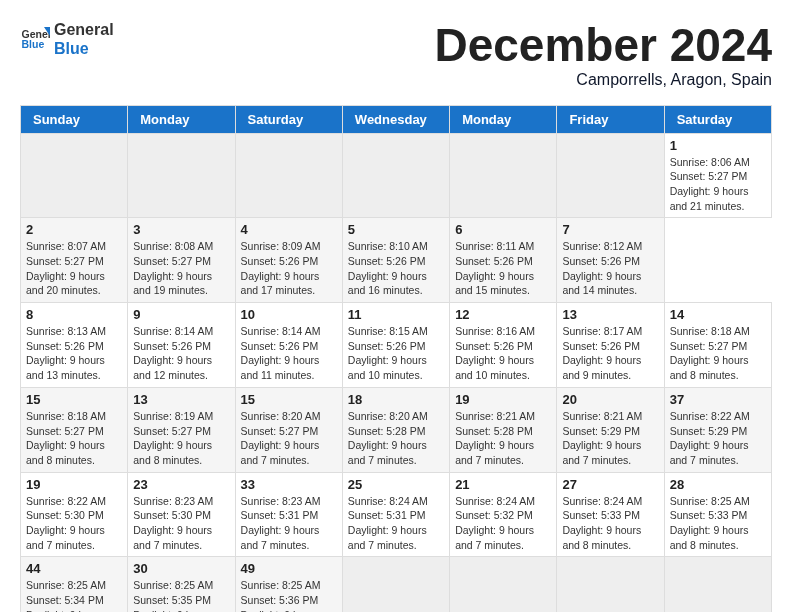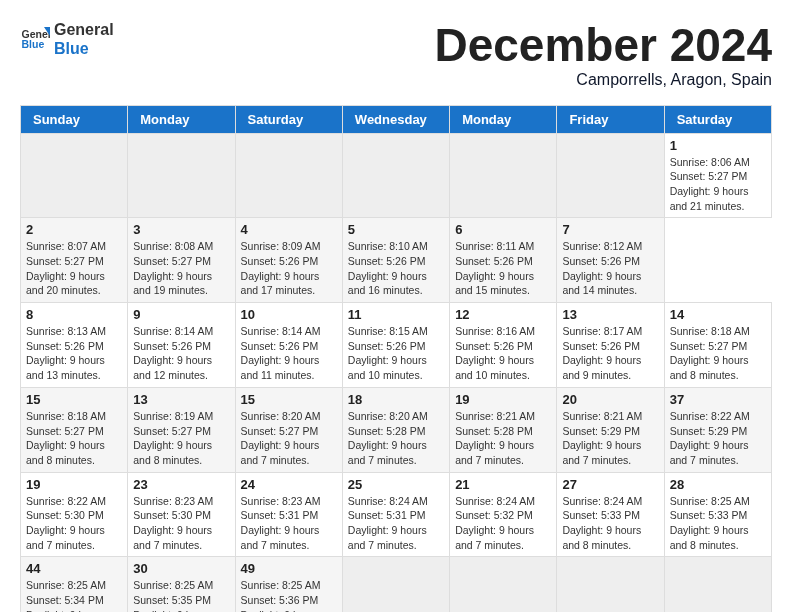--- a/index.html
+++ b/index.html
@@ -214,21 +214,21 @@
       <tr>
         <td>
           <span class="day-num">19</span>
           <div class="cell-content">Sunrise: 8:22 AM<br>Sunset: 5:30 PM<br>Daylight: 9 hours and 7 minutes.</div>
         </td>
         <td>
           <span class="day-num">23</span>
           <div class="cell-content">Sunrise: 8:23 AM<br>Sunset: 5:30 PM<br>Daylight: 9 hours and 7 minutes.</div>
         </td>
         <td>
-          <span class="day-num">24</span>
+          <span class="day-num">33</span>
           <div class="cell-content">Sunrise: 8:23 AM<br>Sunset: 5:31 PM<br>Daylight: 9 hours and 7 minutes.</div>
         </td>
         <td>
           <span class="day-num">25</span>
           <div class="cell-content">Sunrise: 8:24 AM<br>Sunset: 5:31 PM<br>Daylight: 9 hours and 7 minutes.</div>
         </td>
         <td>
           <span class="day-num">21</span>
           <div class="cell-content">Sunrise: 8:24 AM<br>Sunset: 5:32 PM<br>Daylight: 9 hours and 7 minutes.</div>
         </td>

